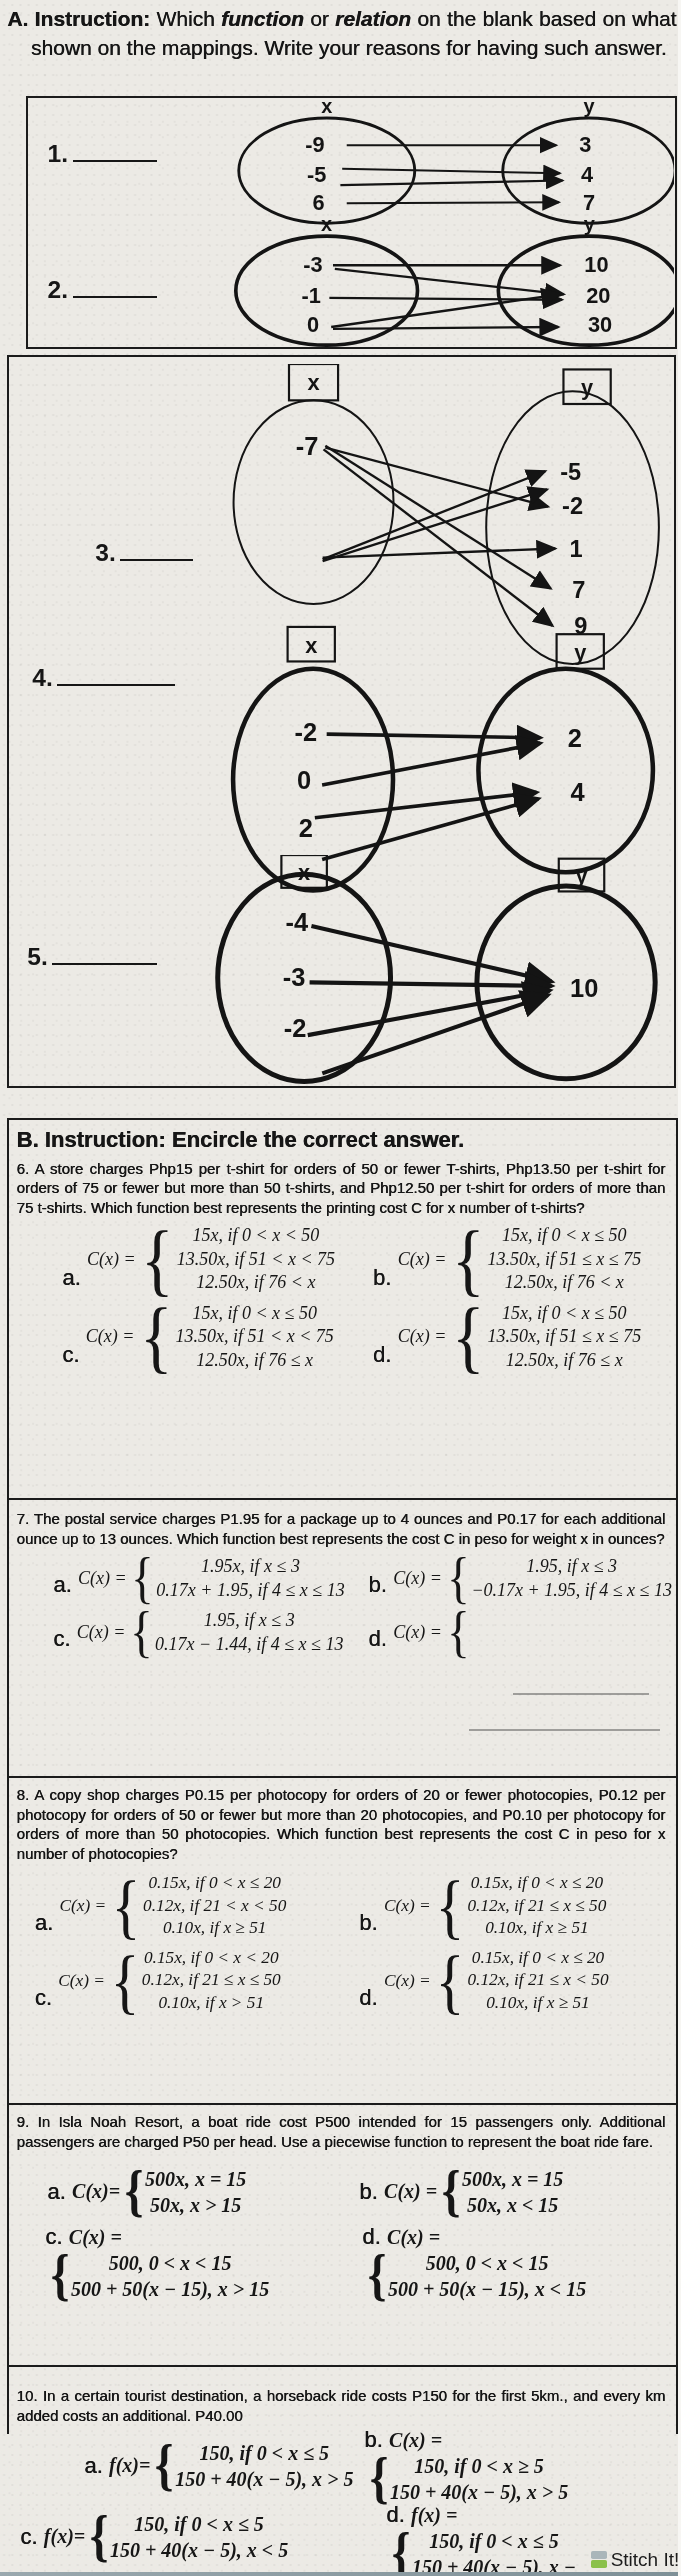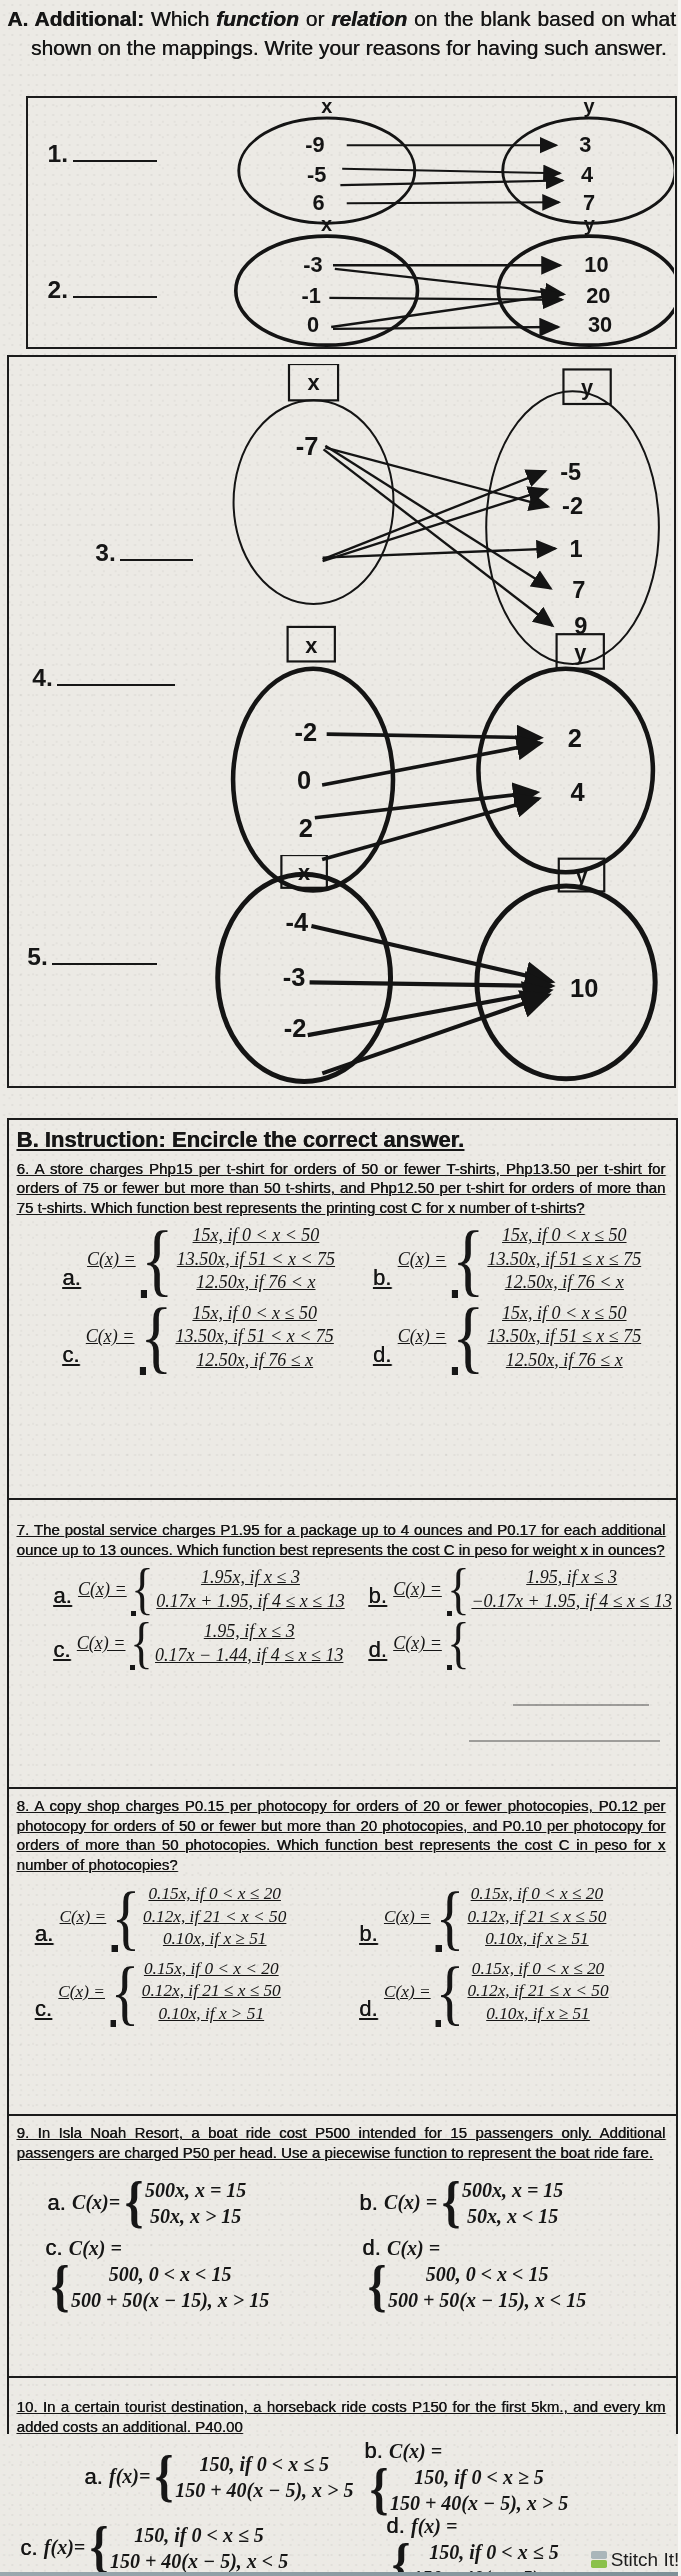--- a/index.html
+++ b/index.html
@@ -18,21 +18,21 @@
   .box1{position:absolute;top:96px;left:25.5px;width:651px;height:253px;
     border:2.7px solid #1b1b1b;box-sizing:border-box;}
   .box2{position:absolute;top:355px;left:7.3px;width:669px;height:733px;
     border:2.7px solid #1b1b1b;box-sizing:border-box;}
   .qnum{position:absolute;font-size:24.6px;font-weight:700;white-space:nowrap;}
   .blank{display:inline-block;height:16.4px;border-bottom:2.7px solid #161616;margin-left:4.5px;}
   svg{position:absolute;}
   .svgv{font-family:"Liberation Sans",sans-serif;font-weight:700;fill:#141414;}
   
   .boxB{position:absolute;top:1118px;left:7.3px;width:671px;height:1316px;
-    border:2.7px solid #1b1b1b;border-bottom:none;box-sizing:border-box;text-decoration:underline;}
+    border:2.7px solid #1b1b1b;border-bottom:none;box-sizing:border-box;}
   .subq{box-sizing:border-box;border-bottom:2.7px solid #1b1b1b;position:relative;overflow:hidden;}
   .bhead{font-size:22px;font-weight:700;padding:7.3px 9px 1.8px 7.3px;text-shadow:0.4px 0 0 currentColor;}
   .qtext{font-size:15px;line-height:1.3;text-align:justify;padding:3.6px 11px 1.8px 7.3px;
     text-shadow:0.4px 0 0 currentColor;}
   .optgrid{display:grid;grid-template-columns:1fr 1fr;column-gap:7.3px;}
   .opt{display:flex;gap:6.4px;margin:3.6px 0;}
   .opt.lb{align-items:flex-end;}
   .opt.inline{align-items:center;}
   .olabel{font-size:22px;padding-bottom:3.6px;text-shadow:0.4px 0 0 currentColor;}
   .pw{display:flex;align-items:center;font-family:"Liberation Serif",serif;font-style:italic;}
@@ -55,21 +55,21 @@
     font-size:19px;color:#1d1d1d;}
   .wm-icon{width:16.4px;height:16.4px;display:flex;flex-direction:column;justify-content:space-between;}
   .wm-top{height:7.3px;border-radius:1.8px;}
   .wm-bot{height:7.3px;border-radius:1.8px;}
 </style>
 </head>
 <body>
 
 <div class="page">
 
-  <div class="instrA"><b>A. Additional:</b><span> Which </span><b><i>function</i></b><span> or </span><b><i>relation</i></b><span> on the blank based on what is shown on the mappings. Write your reasons for having such answer.</span></div>
+  <div class="instrA"><b>A. Instruction:</b><span> Which </span><b><i>function</i></b><span> or </span><b><i>relation</i></b><span> on the blank based on what is shown on the mappings. Write your reasons for having such answer.</span></div>
 
   <div class="box1">
     <div class="qnum" style="left:20px;top:42px;"><span>1.</span><span class="blank" style="width:84px;"></span></div>
     <svg style="left:123px;top:0;" width="523" height="127" viewBox="0 0 575 140">
       <defs>
           <marker id="ah1" markerWidth="10" markerHeight="8" refX="8" refY="4" orient="auto">
             <path d="M0,0 L9,4 L0,8 z" fill="#141414"></path>
           </marker>
         </defs>
       <text class="svgv" x="193" y="16" font-size="22" text-anchor="middle">x</text>
@@ -246,21 +246,21 @@
               <span class="plines">
                 <span>15x, if 0 &lt; x ≤ 50</span>
                 <span>13.50x, if 51 ≤ x ≤ 75</span>
                 <span>12.50x, if 76 ≤ x</span>
               </span>
             </span>
         </div>
       </div>
     </div>
 
-    <div class="subq m20" style="height:278px;margin-top:11px;">
+    <div class="subq m20" style="height:278px;">
       <div class="qtext" style="padding-top:9px;">7. The postal service charges P1.95 for a package up to 4 ounces and P0.17 for each additional ounce up to 13 ounces. Which function best represents the cost C in peso for weight x in ounces?</div>
       <div class="optgrid" style="padding-left:44px;margin-top:1.8px;">
         <div class="opt lb">
           <span class="olabel">a.</span>
           <span class="pw">
               <span class="func">C(x) =</span>
               <span class="brace b2">{</span>
               <span class="plines">
                 <span>1.95x, if x ≤ 3</span>
                 <span>0.17x + 1.95, if 4 ≤ x ≤ 13</span>

